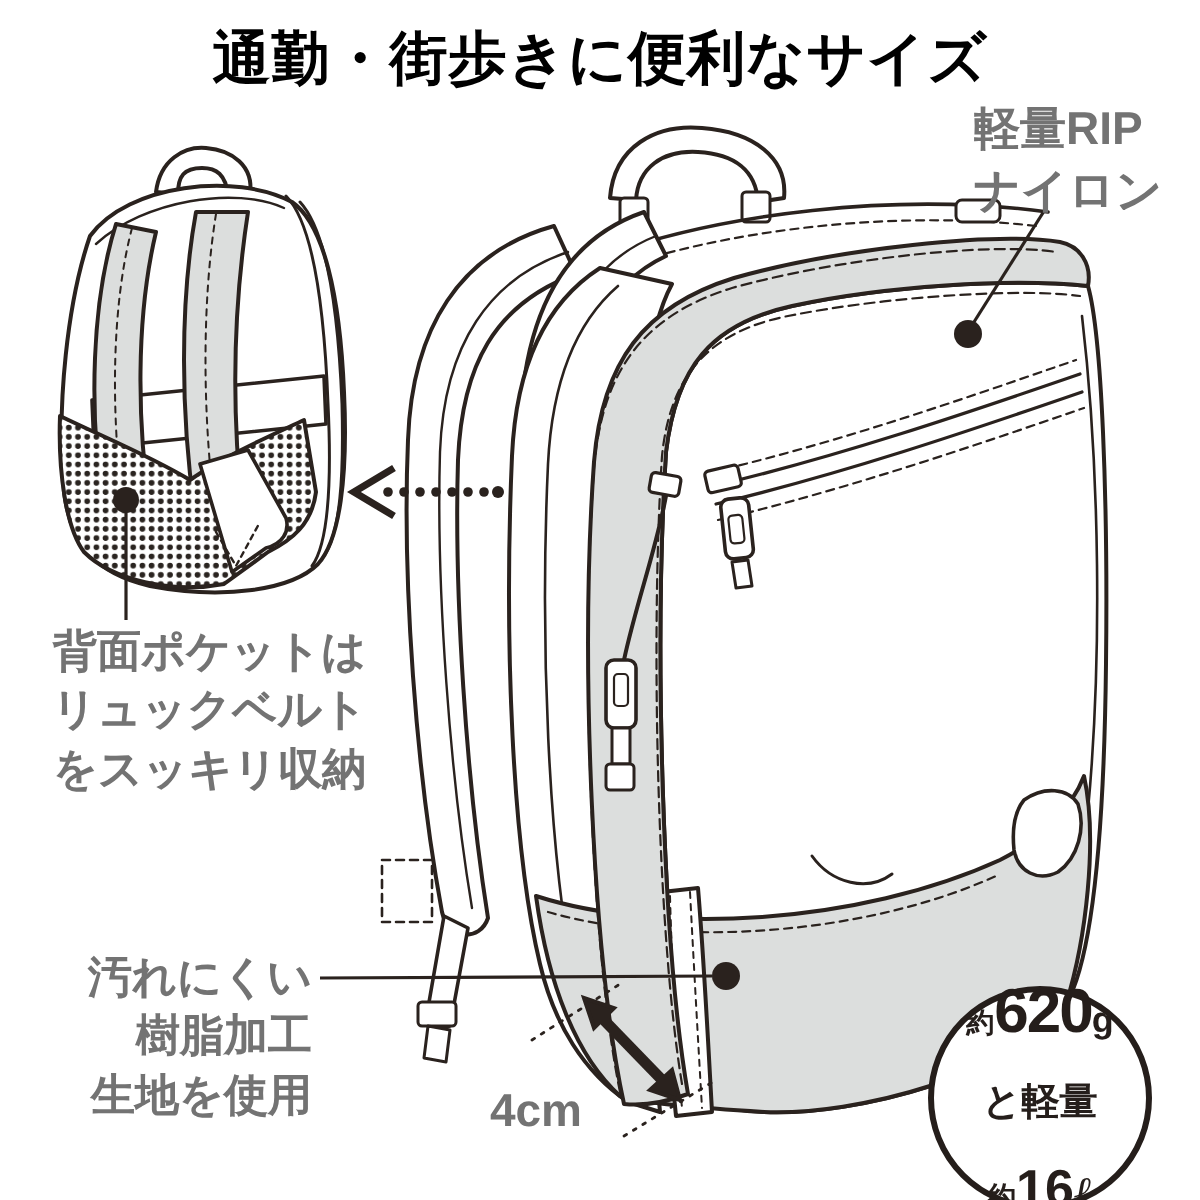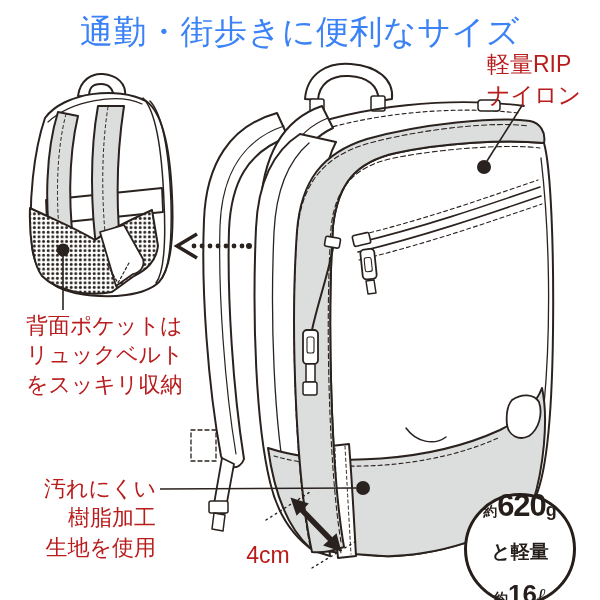--- a/index.html
+++ b/index.html
@@ -2,28 +2,28 @@
 <html><head>
 <meta charset="utf-8">
 <style>
   html,body{margin:0;padding:0;background:#ffffff;}
   .stage{
     position:relative;width:600px;height:600px;background:#fff;overflow:hidden;
     font-family:"Liberation Sans","DejaVu Sans",sans-serif;color:#251e1b;
   }
   .title{
     position:absolute;left:0;right:0;top:10px;text-align:center;
-    font-size:33px;font-weight:400;letter-spacing:0.5px;color:#3b82f6;
+    font-size:29px;font-weight:700;letter-spacing:0.5px;color:#000000;
   }
   .lbl{
-    position:absolute;font-size:21px;line-height:1.33;color:#b91c1c;
-    white-space:pre-line;font-weight:400;
+    position:absolute;font-size:21px;line-height:1.33;color:#737373;
+    white-space:pre-line;font-weight:700;
   }
   .lbl-nylon{left:487px;top:49px;font-size:23px;}
-  .lbl-backpocket{left:26px;top:311px;font-size:22px;}
+  .lbl-backpocket{left:26px;top:311px;font-size:22px;text-align:center;}
   .lbl-resin{left:36px;top:474px;width:120px;text-align:right;font-size:22px;}
   .lbl-gusset{left:218px;top:514px;width:100px;text-align:center;}
   .lbl-gusset .size{font-size:23px;display:block;line-height:1.15;}
   .badge{
     position:absolute;left:464px;top:493px;width:106px;height:106px;
     background:#fff;border:3px solid #251e1b;border-radius:50%;
     display:flex;flex-direction:column;align-items:center;justify-content:center;
     text-align:center;color:#251e1b;
   }
   .badge .row{line-height:1.05;white-space:nowrap;}

